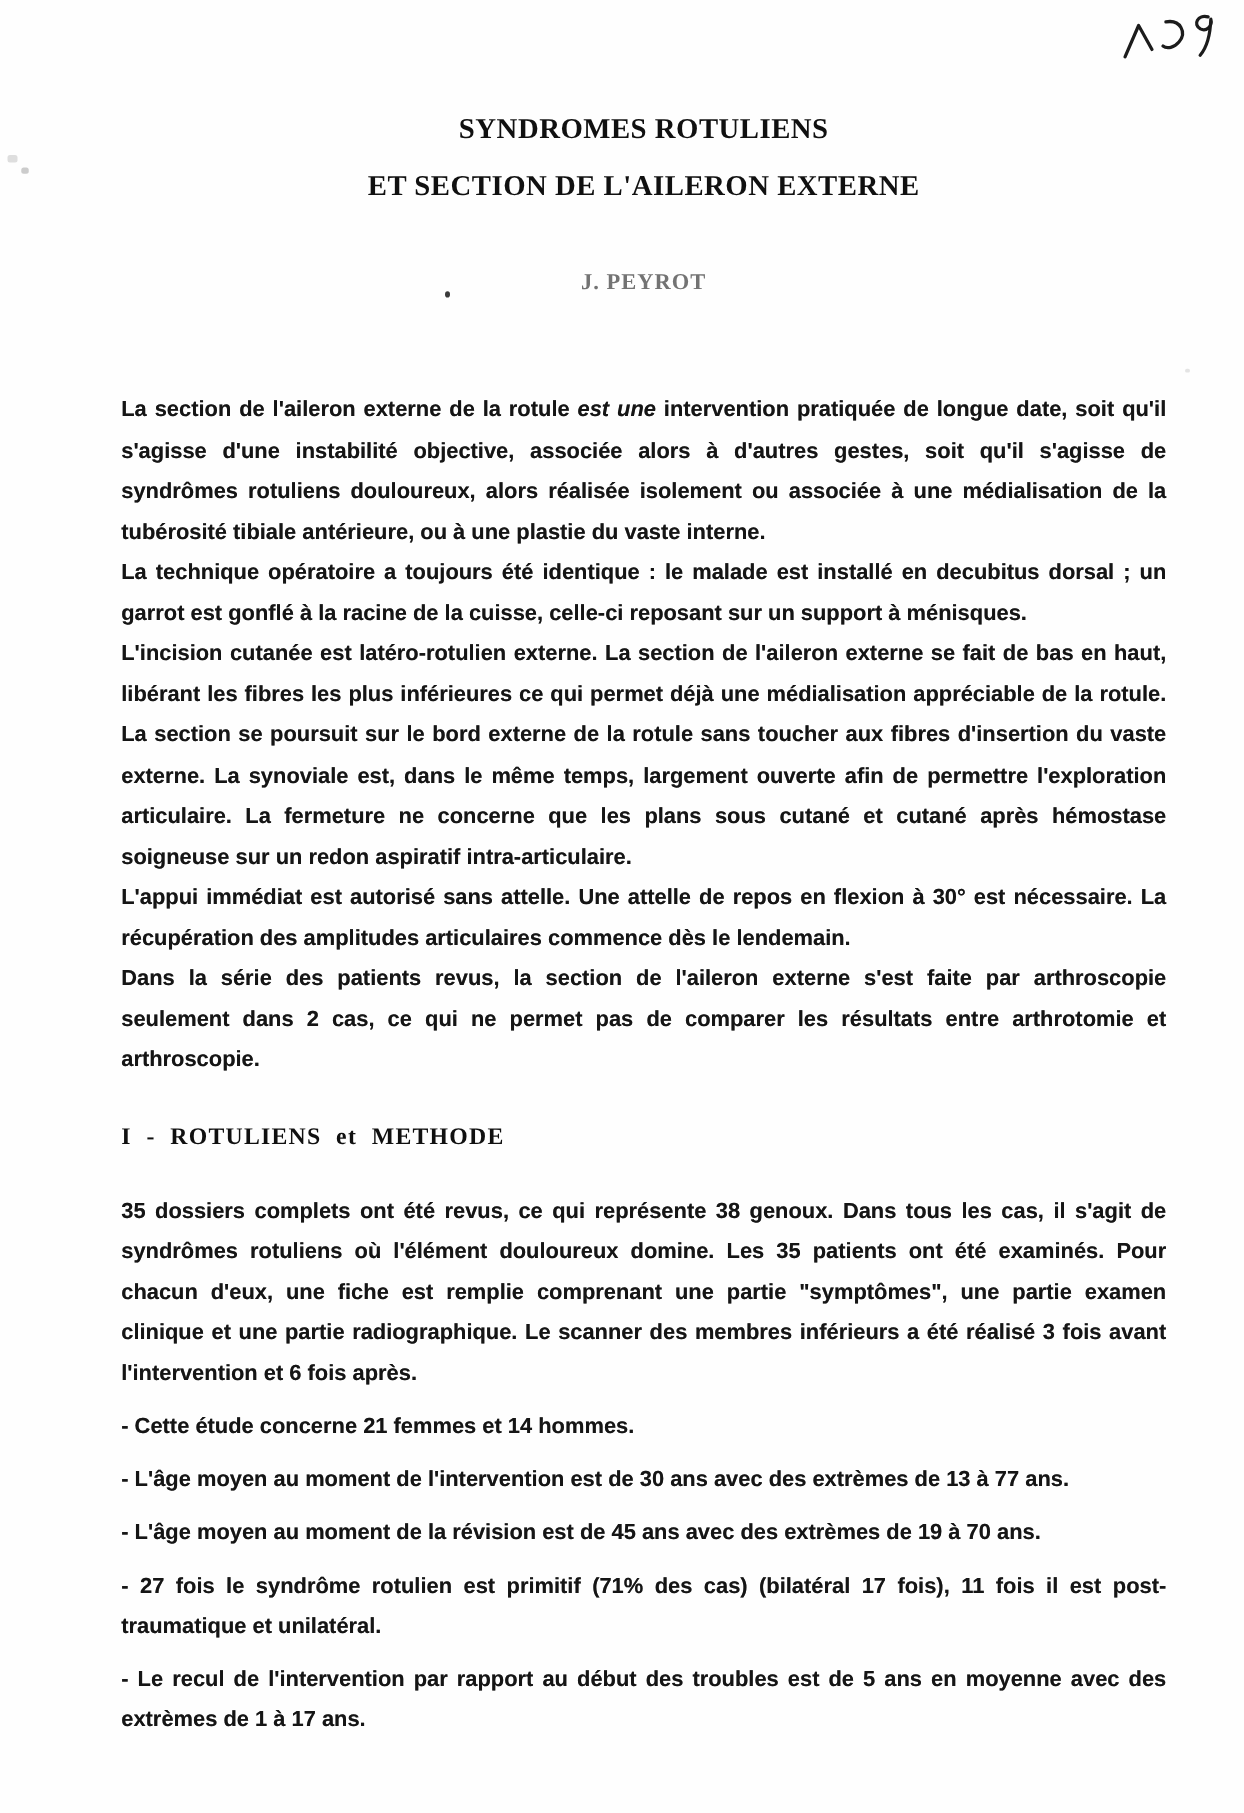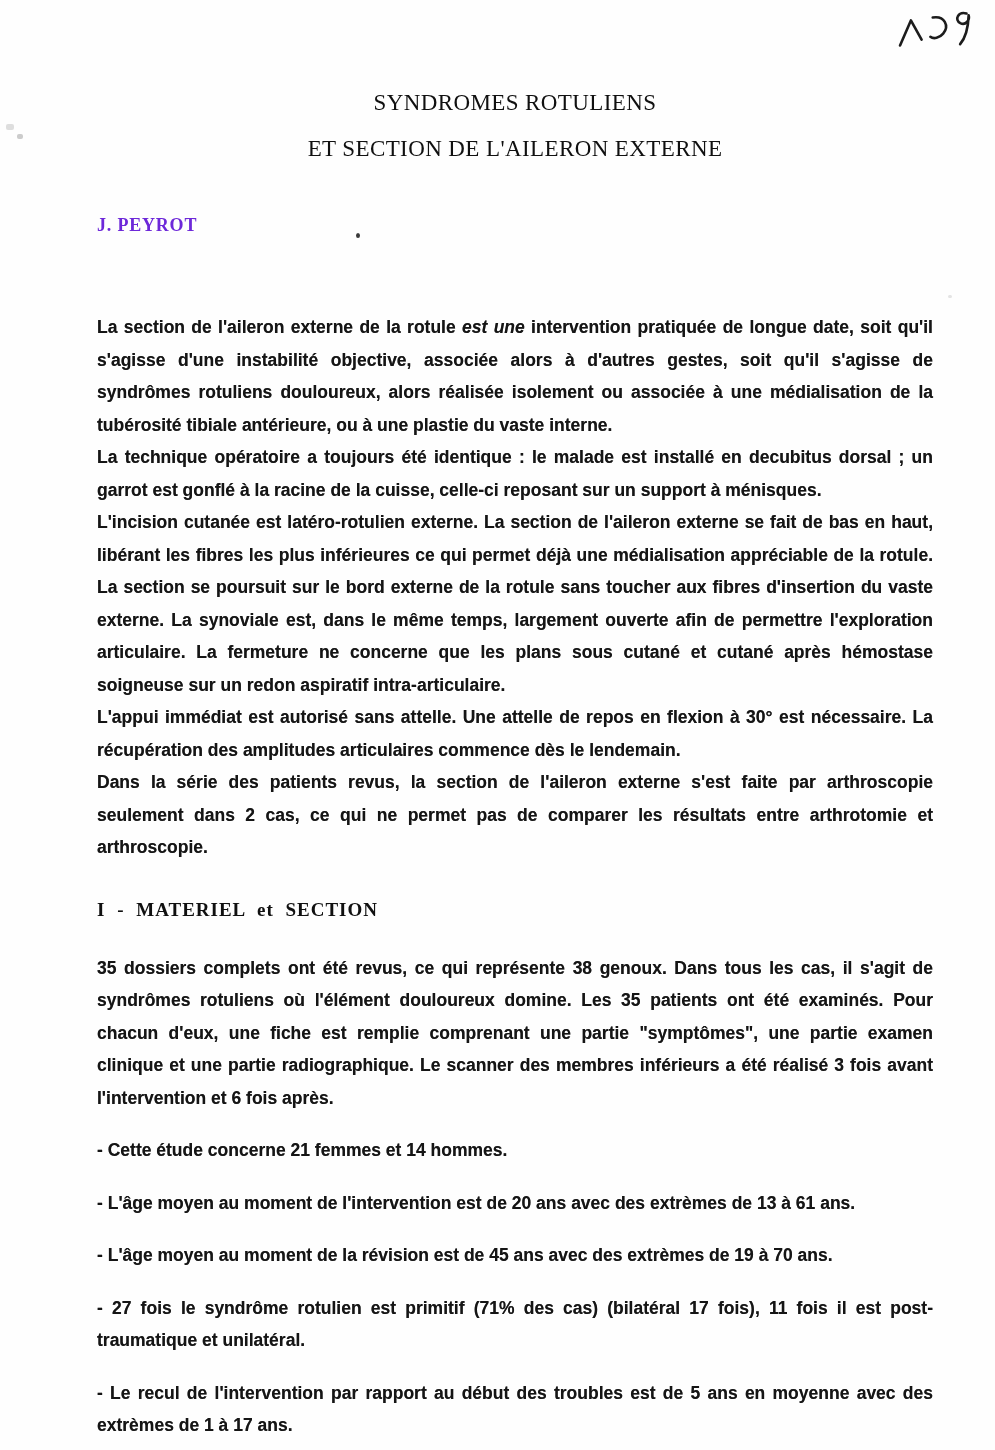--- a/index.html
+++ b/index.html
@@ -13,36 +13,37 @@
   }
   .page{position:absolute;inset:0;background:#fefefe;}
   .doc{
     position:relative;
     box-sizing:border-box;
     padding:80px 62px 0 97px;
   }
   .title{
     margin:0;
     font-family:"Liberation Serif", serif;
-    font-weight:normal;
+    font-weight:bold;
     font-size:23px;
     line-height:46px;
     text-align:center;
     letter-spacing:0.4px;
     color:#101010;
   }
   .title .tline{display:block;}
   .author{
     margin-top:42px;
     font-family:"Liberation Serif", serif;
     font-weight:bold;
     font-size:18px;
     line-height:22px;
+    text-align:center;
     letter-spacing:0.8px;
-    color:#6d28d9;
+    color:#737373;
   }
   .body-text{
     font-size:17.5px;
     line-height:32.5px;
     text-align:justify;
     text-shadow:0 0 0.5px rgba(10,10,10,0.55);
   }
   p{margin:0;font-weight:bold;}
   .intro{margin-top:75px;}
   .tech{}
@@ -52,21 +53,21 @@
     font-family:"Liberation Serif", serif;
     font-weight:bold;
     font-size:19px;
     line-height:24px;
     letter-spacing:1px;
     word-spacing:6px;
     color:#101010;
   }
   .m1{margin-top:30px;}
   .stats{margin-top:4px;}
-  .stats p{margin-top:20px;}
+  .stats p{margin-top:10px;}
   .handwritten{
     position:absolute;
     left:893px;top:8px;
     width:92px;height:48px;
   }
   .stray-dot{
     position:absolute;
     left:356px;top:233px;
     width:4px;height:5px;
     background:#3a3a3a;
@@ -108,26 +109,26 @@
 
     <p class="body-text intro"><span>La section de l'aileron externe de la rotule </span><span class="it">est une</span><span> intervention pratiquée de longue date, soit qu'il s'agisse d'une instabilité objective, associée alors à d'autres gestes, soit qu'il s'agisse de syndrômes rotuliens douloureux, alors réalisée isolement ou associée à une médialisation de la tubérosité tibiale antérieure, ou à une plastie du vaste interne.</span></p>
 
     <div class="tech body-text">
       <p>La technique opératoire a toujours été identique : le malade est installé en decubitus dorsal ; un garrot est gonflé à la racine de la cuisse, celle-ci reposant sur un support à ménisques.</p>
       <p>L'incision cutanée est latéro-rotulien externe. La section de l'aileron externe se fait de bas en haut, libérant les fibres les plus inférieures ce qui permet déjà une médialisation appréciable de la rotule. La section se poursuit sur le bord externe de la rotule sans toucher aux fibres d'insertion du vaste externe. La synoviale est, dans le même temps, largement ouverte afin de permettre l'exploration articulaire. La fermeture ne concerne que les plans sous cutané et cutané après hémostase soigneuse sur un redon aspiratif intra-articulaire.</p>
       <p>L'appui immédiat est autorisé sans attelle. Une attelle de repos en flexion à 30° est nécessaire. La récupération des amplitudes articulaires commence dès le lendemain.</p>
       <p>Dans la série des patients revus, la section de l'aileron externe s'est faite par arthroscopie seulement dans 2 cas, ce qui ne permet pas de comparer les résultats entre arthrotomie et arthroscopie.</p>
     </div>
 
-    <h2 class="section-heading">I - MATERIEL et SECTION</h2>
+    <h2 class="section-heading">I - ROTULIENS et METHODE</h2>
 
     <p class="body-text m1">35 dossiers complets ont été revus, ce qui représente 38 genoux. Dans tous les cas, il s'agit de syndrômes rotuliens où l'élément douloureux domine. Les 35 patients ont été examinés. Pour chacun d'eux, une fiche est remplie comprenant une partie "symptômes", une partie examen clinique et une partie radiographique. Le scanner des membres inférieurs a été réalisé 3 fois avant l'intervention et 6 fois après.</p>
 
     <div class="stats body-text">
       <p>- Cette étude concerne 21 femmes et 14 hommes.</p>
-      <p>- L'âge moyen au moment de l'intervention est de 20 ans avec des extrèmes de 13 à 61 ans.</p>
+      <p>- L'âge moyen au moment de l'intervention est de 30 ans avec des extrèmes de 13 à 77 ans.</p>
       <p>- L'âge moyen au moment de la révision est de 45 ans avec des extrèmes de 19 à 70 ans.</p>
       <p>- 27 fois le syndrôme rotulien est primitif (71% des cas) (bilatéral 17 fois), 11 fois il est post- traumatique et unilatéral.</p>
       <p>- Le recul de l'intervention par rapport au début des troubles est de 5 ans en moyenne avec des extrèmes de 1 à 17 ans.</p>
     </div>
 
   </div>
 </div>
 
 </body></html>

